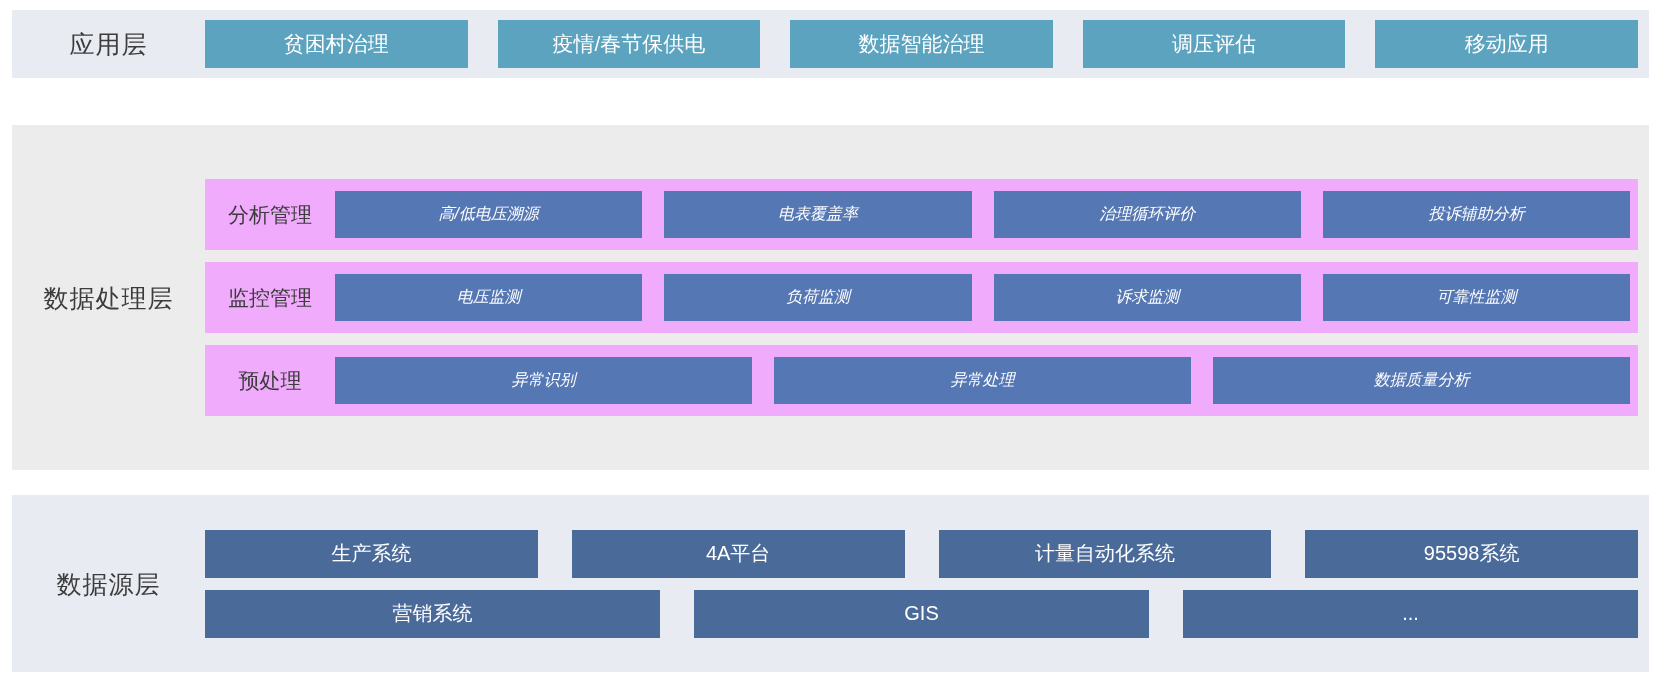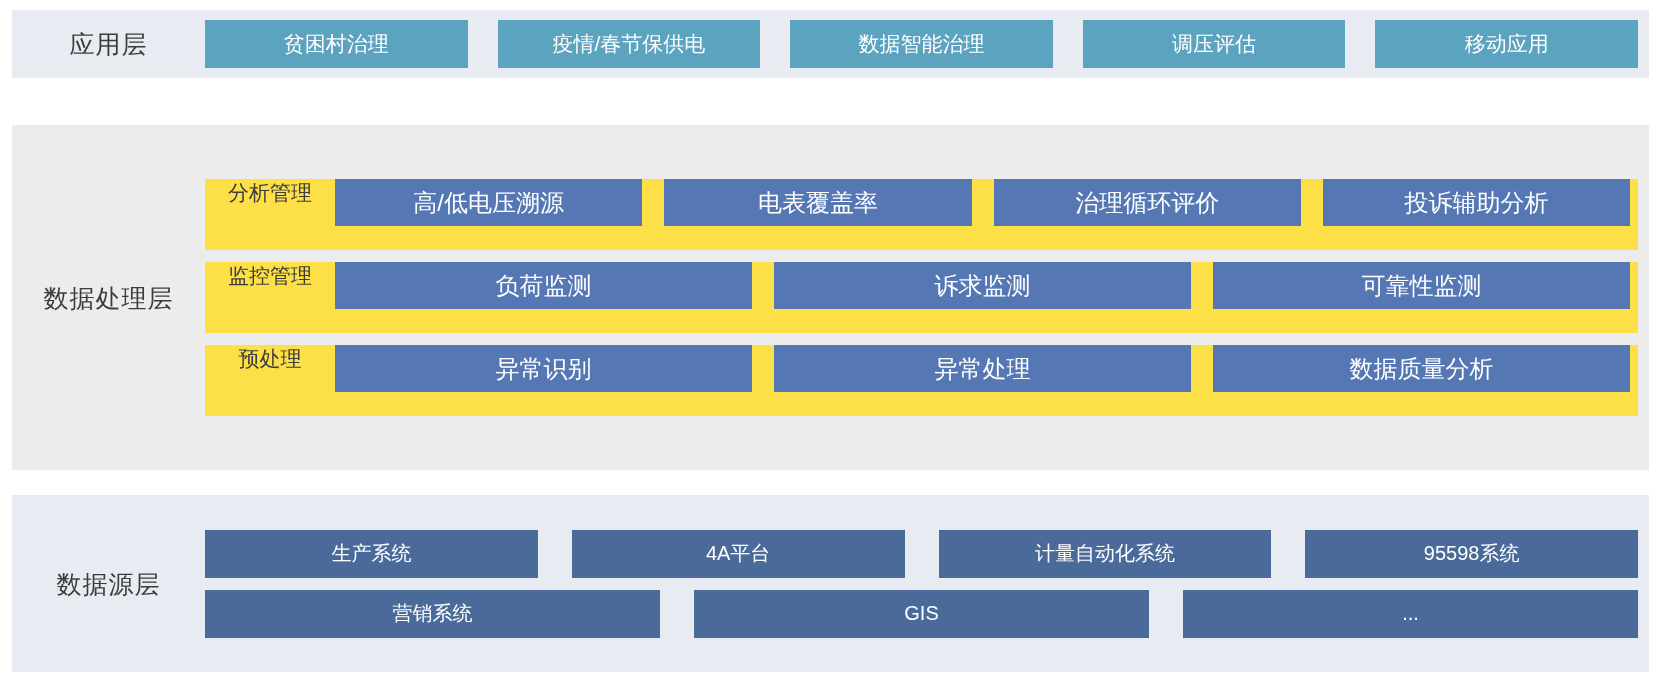--- a/index.html
+++ b/index.html
@@ -82,21 +82,22 @@
     height: 345px;
     background: #ececec;
   }
   #layer-processing .layer-body {
     gap: 12px;
     padding: 12px 11px 12px 0;
   }
   .proc-row {
     display: flex;
     flex-direction: row;
-    background: #fde047;
+    align-items: center;
+    background: #f0abfc;
     height: 71px;
     box-sizing: border-box;
   }
   .proc-row-label {
     flex: 0 0 130px;
     text-align: center;
     font-size: 21px;
     color: #3c3c3c;
     white-space: nowrap;
     user-select: none;
@@ -106,26 +107,27 @@
     display: flex;
     flex-direction: row;
     gap: 22px;
     padding-right: 8px;
   }
   .proc-box {
     flex: 1 1 0;
     height: 47px;
     background: #5578b5;
     color: #ffffff;
-    font-size: 24px;
+    font-size: 16px;
     display: flex;
     align-items: center;
     justify-content: center;
     white-space: nowrap;
     user-select: none;
+    font-style: italic;
   }
 
   
   #layer-source {
     top: 495px;
     height: 177px;
     background: #e8ecf2;
   }
   #layer-source .layer-body {
     gap: 12px;
@@ -176,20 +178,21 @@
           <div class="proc-box">电表覆盖率</div>
           <div class="proc-box">治理循环评价</div>
           <div class="proc-box">投诉辅助分析</div>
         </div>
       </div>
 
 
       <div class="proc-row">
         <div class="proc-row-label">监控管理</div>
         <div class="proc-row-boxes">
+          <div class="proc-box">电压监测</div>
           <div class="proc-box">负荷监测</div>
           <div class="proc-box">诉求监测</div>
           <div class="proc-box">可靠性监测</div>
         </div>
       </div>
 
       <div class="proc-row">
         <div class="proc-row-label">预处理</div>
         <div class="proc-row-boxes">
           <div class="proc-box">异常识别</div>

